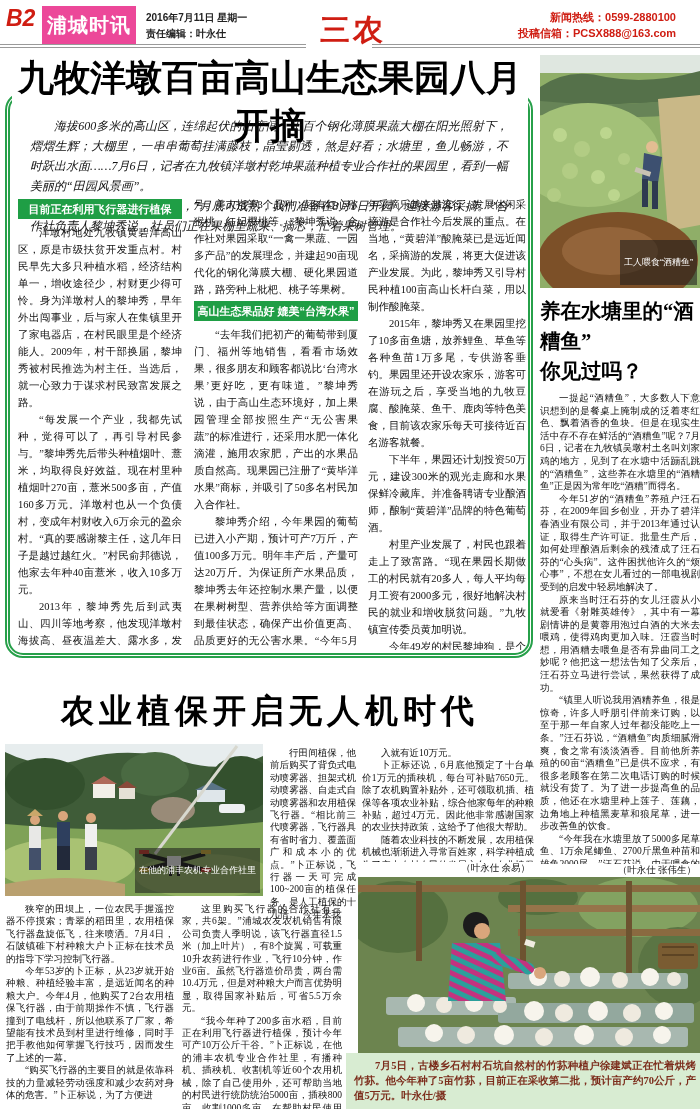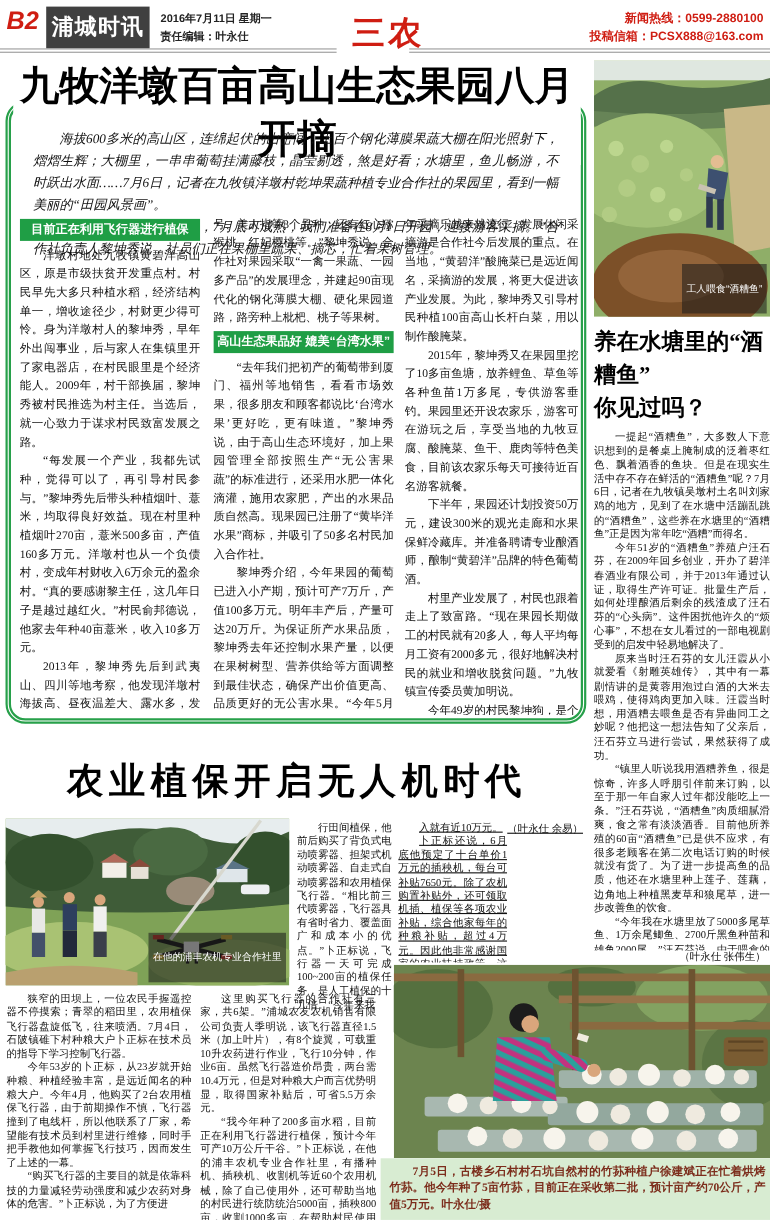--- a/index.html
+++ b/index.html
@@ -1,27 +1,27 @@
 <!DOCTYPE html>
 <html><head>
 <meta charset="utf-8">
 <style>
   html,body{margin:0;padding:0;background:#e9e9e9;}
   .page{position:relative;width:700px;height:1112px;background:#fff;margin:0 auto;
         font-family:"Liberation Serif",serif;overflow:hidden;color:#111;}
   
   .b2{position:absolute;left:6px;top:5px;font-family:"Liberation Sans",sans-serif;
       font-style:italic;font-weight:900;font-size:23px;color:#cf1d12;}
-  .masthead{position:absolute;left:42px;top:6px;width:94px;height:38px;background:#404040;
+  .masthead{position:absolute;left:42px;top:6px;width:94px;height:38px;background:#ec4899;
       color:#fff;font-weight:bold;font-size:20px;line-height:38px;text-align:center;letter-spacing:1px;}
   .pubinfo{position:absolute;left:146px;top:10px;font-family:"Liberation Sans",sans-serif;
       font-size:10px;line-height:16px;color:#222;font-weight:bold;}
   .sanong{position:absolute;left:306px;top:10px;width:80px;text-align:right;color:#cf1d12;
       font-family:"Liberation Sans",sans-serif;font-weight:900;font-size:30px;letter-spacing:3px;}
-  .hotline{position:absolute;right:6px;top:9px;text-align:right;color:#cf1d12;font-weight:bold;
+  .hotline{position:absolute;right:24px;top:9px;text-align:right;color:#cf1d12;font-weight:bold;
       font-size:11px;line-height:16px;font-family:"Liberation Sans",sans-serif;}
   .rule{position:absolute;top:44px;border-top:4px double #9a9a9a;}
   .rule.l{left:0;width:306px;}
   .rule.r{left:372px;width:328px;}
   
   .orchard-box{position:absolute;left:5px;top:92px;width:528px;height:566px;
       border:5px double #27a04a;border-radius:18px;box-sizing:border-box;}
   .headline1{position:absolute;left:12px;top:54px;width:516px;margin:0;background:#fff;
       font-family:"Liberation Sans",sans-serif;font-weight:900;font-size:36px;line-height:48px;
       text-align:center;letter-spacing:0px;color:#000;}
@@ -47,21 +47,21 @@
   .headline2{margin:8px 0 6px;font-weight:900;font-size:20.5px;line-height:30px;color:#000;}
   .fbody{flex:1;overflow:hidden;}
   .fbody p{margin:0;font-size:9.5px;line-height:12.6px;text-align:justify;text-indent:2em;font-family:Liberation Serif, serif;}
   
   .headline3{position:absolute;left:20px;top:688px;width:500px;margin:0;text-align:center;
       font-weight:900;font-size:33px;line-height:46px;letter-spacing:5px;color:#000;}
   .dphoto{position:absolute;left:5px;top:744px;width:258px;height:152px;}
   .dcol{position:absolute;overflow:hidden;}
   .dcol p{margin:0;font-size:9.5px;line-height:12.4px;text-align:justify;text-indent:2em;}
   .colA{left:270px;top:747px;width:86px;height:212px;}
-  .colB{left:362px;top:747px;width:172px;height:128px;display:flex;flex-direction:row;text-decoration:underline;}
+  .colB{left:362px;top:747px;width:172px;height:128px;display:flex;flex-direction:column;}
   .colB .grow{flex:1;overflow:hidden;}
   .colB .byline{font-size:9.5px;}
   .colC{left:6px;top:903px;width:168px;height:206px;}
   .colD{left:182px;top:903px;width:160px;height:206px;}
   
   .mphoto{position:absolute;left:358px;top:877px;width:342px;height:176px;}
   .mcap{position:absolute;left:346px;top:1053px;width:358px;height:56px;background:#d8ecd2;
       color:#7c2d1c;font-weight:bold;font-size:10.5px;line-height:15px;padding:5px 8px;
       box-sizing:border-box;text-align:justify;text-indent:2em;}
   svg{display:block;}

